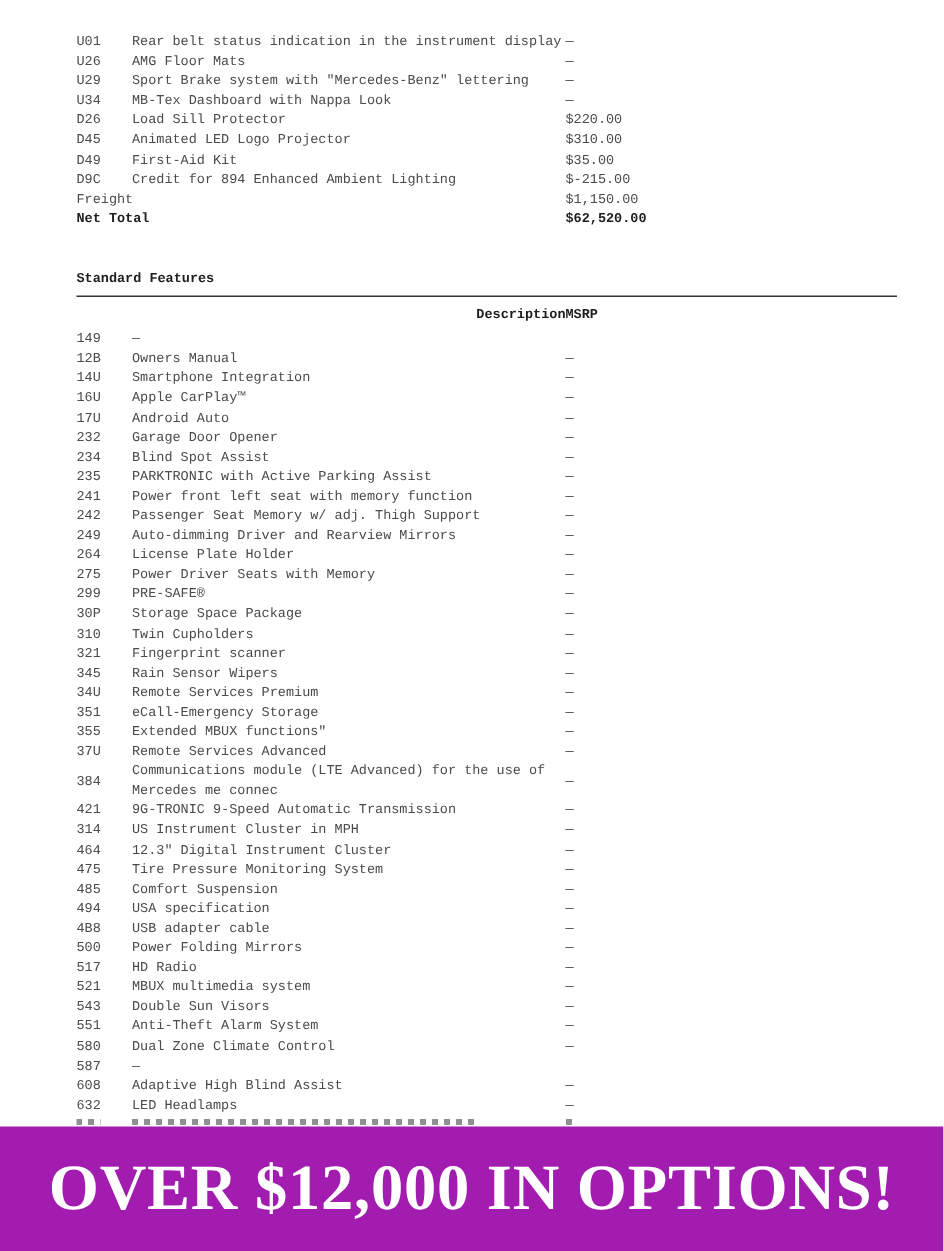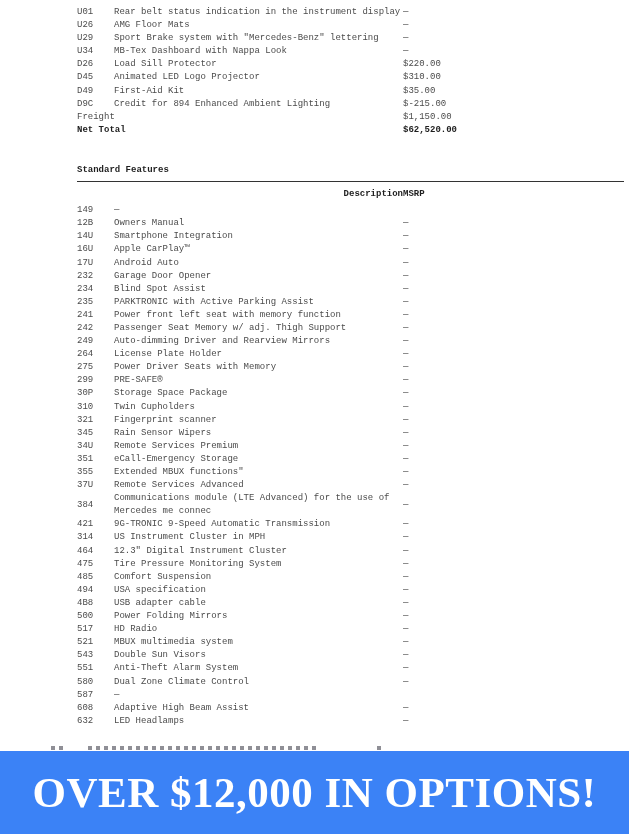--- a/index.html
+++ b/index.html
@@ -5,21 +5,21 @@
   html, body { margin: 0; padding: 0; }
   body {
     width: 629px; height: 834px;
     background: #ffffff;
     position: relative;
     overflow: hidden;
     font-family: "Liberation Mono", "DejaVu Sans Mono", monospace;
     font-size: 9px;
     color: #4b4b4b;
   }
-  .doc { padding-top: 6px; margin-left: 26px; }
+  .doc { padding-top: 22px; }
 
   .row {
     display: flex;
     align-items: center;
     min-height: 13.1px;
     line-height: 13.1px;
     padding-left: 51px;
     white-space: nowrap;
   }
   .col-code  { width: 37px; flex: 0 0 auto; }
@@ -367,34 +367,34 @@
     <span class="col-price">—</span>
   </div>
 
   <div class="row">
     <span class="col-code">587</span>
     <span class="col-price">—</span>
   </div>
 
   <div class="row">
     <span class="col-code">608</span>
-    <span class="col-desc">Adaptive High Beam Assist</span>
+    <span class="col-desc">Adaptive High Blind Assist</span>
     <span class="col-price">—</span>
   </div>
 
   <div class="row">
     <span class="col-code">632</span>
     <span class="col-desc">LED Headlamps</span>
     <span class="col-price">—</span>
   </div>
 </div>
 
 </div>
 
 <div class="clipped-row">
   <span class="clip-mark clip-code"></span>
   <span class="clip-mark clip-desc"></span>
   <span class="clip-mark clip-dash"></span>
 </div>
 
-<div class="promo-banner" style="background: #3b82f6; color: rgb(255, 255, 255);">
+<div class="promo-banner" style="background: #a21caf; color: rgb(255, 255, 255);">
   <span class="promo-banner-text">OVER $12,000 IN OPTIONS!</span>
 </div>
 
 </body></html>

